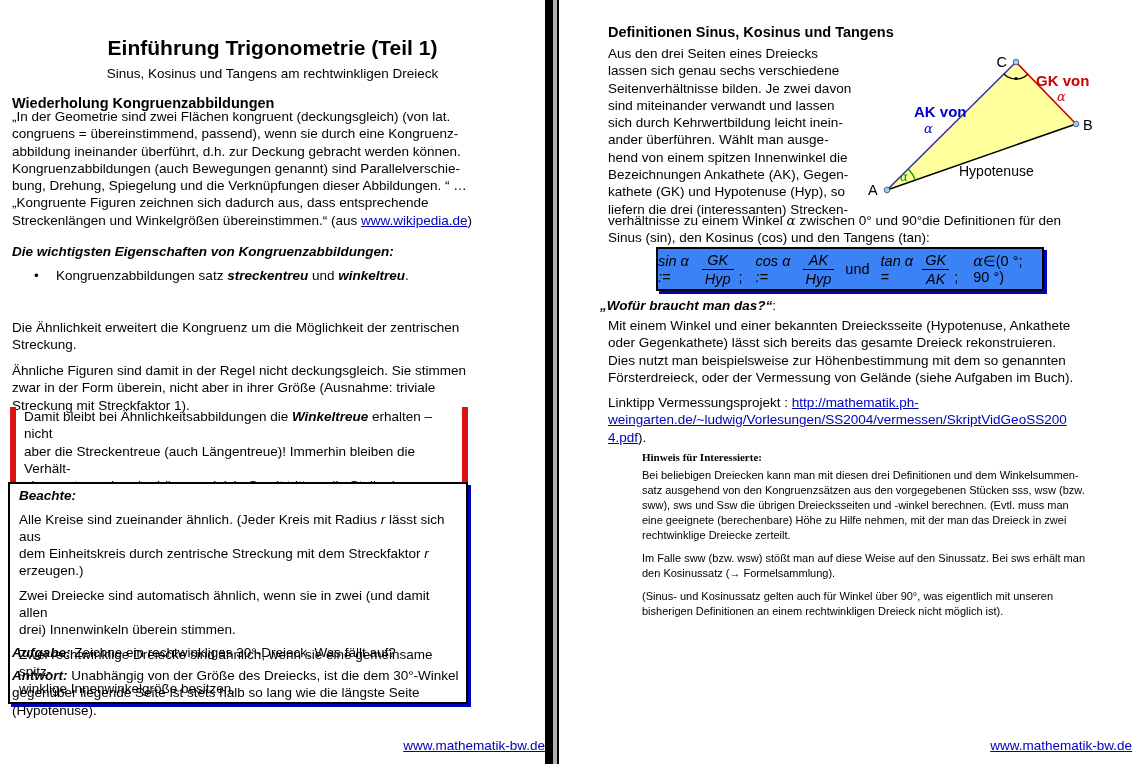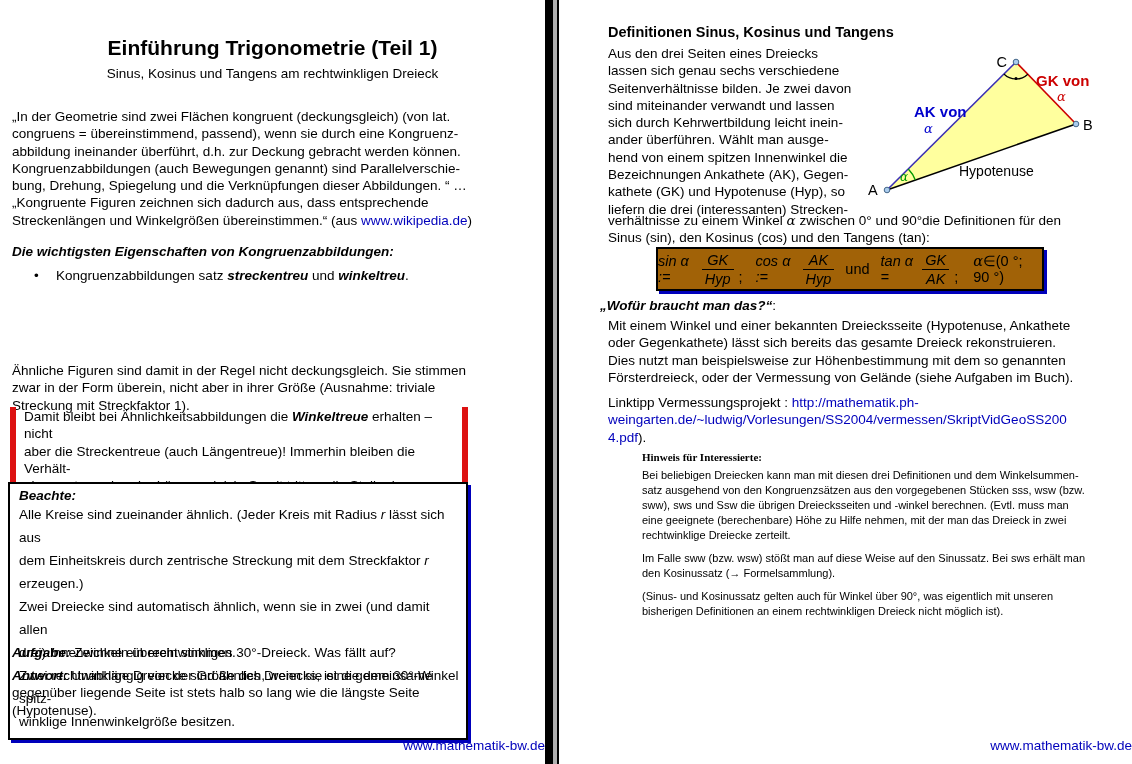--- a/index.html
+++ b/index.html
@@ -12,39 +12,39 @@
   #pageL { left:0; width:545px; }
   #pageR { left:560px; width:572px;border-radius:22px; }
   .abs { position:absolute; }
 
   .title { width:100%; text-align:center; font-size:21px; font-weight:bold; }
   .subtitle { width:100%; text-align:center; font-size:13.5px; }
   .h2 { font-size:14.5px; font-weight:bold; }
   .body { font-size:13.5px; line-height:17.3px; white-space:pre-line; }
   .bi { font-weight:bold; font-style:italic; }
   .it { font-style:italic; }
-  .link { color:#0000bb; cursor:pointer; }
+  .link { color:#0000bb; text-decoration:underline; cursor:pointer; }
 
   .bullet-row { font-size:13.5px; line-height:17.3px; }
   .bullet-dot { display:inline-block; width:22px; }
 
   .redbox {
     width:458px; padding:1px 8px;
     border-left:6px solid #dd1111; border-right:6px solid #dd1111;
   }
   .bluebox {
     width:460px; padding:4px 9px 5px 9px;
     border:2px solid #000; box-shadow:3px 3px 0 #0000bb; background:#fff;
   }
-  .bluebox .body { margin-top:0; line-height:23px; }
+  .bluebox .body { margin-top:8px; line-height:17px; }
   .bluebox .h-beachte { font-size:13.5px; }
 
   .formulabox {
     width:388px; height:44px;
-    border:2px solid #000; box-shadow:3px 3px 0 #0000bb; background:#a16207;
+    border:2px solid #000; box-shadow:3px 3px 0 #0000bb; background:#3b82f6;
     display:flex; align-items:center; justify-content:center; gap:5px;
     font-size:14.5px;
   }
   .math { font-style:italic; }
   .frac { display:inline-block; vertical-align:middle; text-align:center; font-style:italic; line-height:16px; }
   .frac .num { display:block; padding:0 3px 1px 3px; border-bottom:1.5px solid #000; }
   .frac .den { display:block; padding:1px 3px 0 3px; }
   .semi { align-self:flex-end; padding-bottom:4px; }
 
   .hinweis { font-size:11px; line-height:15px; white-space:pre-line; width:470px; }
@@ -61,34 +61,37 @@
 </style>
 </head>
 <body>
 
 <div id="pageL" class="page">
 
   <div class="abs title" style="top:36px; left:0;">Einführung Trigonometrie (Teil 1)</div>
 
   <div class="abs subtitle" style="top:66px; left:0;">Sinus, Kosinus und Tangens am rechtwinkligen Dreieck</div>
 
+  <div class="abs h2" style="top:95px; left:12px;">Wiederholung Kongruenzabbildungen</div>
 
   <div class="abs body" style="top:108px; left:12px; width:525px;"><span>„In der Geometrie sind zwei Flächen kongruent (deckungsgleich) (von lat.
 congruens = übereinstimmend, passend), wenn sie durch eine Kongruenz-
 abbildung ineinander überführt, d.h. zur Deckung gebracht werden können.
 Kongruenzabbildungen (auch Bewegungen genannt) sind Parallelverschie-
 bung, Drehung, Spiegelung und die Verknüpfungen dieser Abbildungen. “ …
 „Kongruente Figuren zeichnen sich dadurch aus, dass entsprechende
 Streckenlängen und Winkelgrößen übereinstimmen.“ (aus </span><span class="link">www.wikipedia.de</span><span>)</span></div>
 
   <div class="abs bi" style="top:244px; left:12px; font-size:13.5px;">Die wichtigsten Eigenschaften von Kongruenzabbildungen:</div>
 
   <div class="abs bullet-row" style="top:267px; left:34px; width:500px;"><span class="bullet-dot">•</span><span>Kongruenzabbildungen satz </span><span class="bi">streckentreu</span><span> und </span><span class="bi">winkeltreu</span><span>.</span></div>
 
 
+  <div class="abs body" style="top:319px; left:12px; width:525px;">Die Ähnlichkeit erweitert die Kongruenz um die Möglichkeit der zentrischen
+Streckung.</div>
 
   <div class="abs body" style="top:362px; left:12px; width:525px;">Ähnliche Figuren sind damit in der Regel nicht deckungsgleich. Sie stimmen
 zwar in der Form überein, nicht aber in ihrer Größe (Ausnahme: triviale
 Streckung mit Streckfaktor 1).</div>
 
   <div class="abs redbox" style="top:407px; left:10px;">
     <div class="body"><span>Damit bleibt bei Ähnlichkeitsabbildungen die </span><span class="bi">Winkeltreue</span><span> erhalten – nicht
 aber die Streckentreue (auch Längentreue)! Immerhin bleiben die Verhält-
 nisse entsprechender Längen gleich. Somit tritt an die Stelle der Strecken-
 treue bei Ähnlichkeitsabbildungen die </span><span class="bi">Streckenverhältnistreue</span><span>.</span></div>

